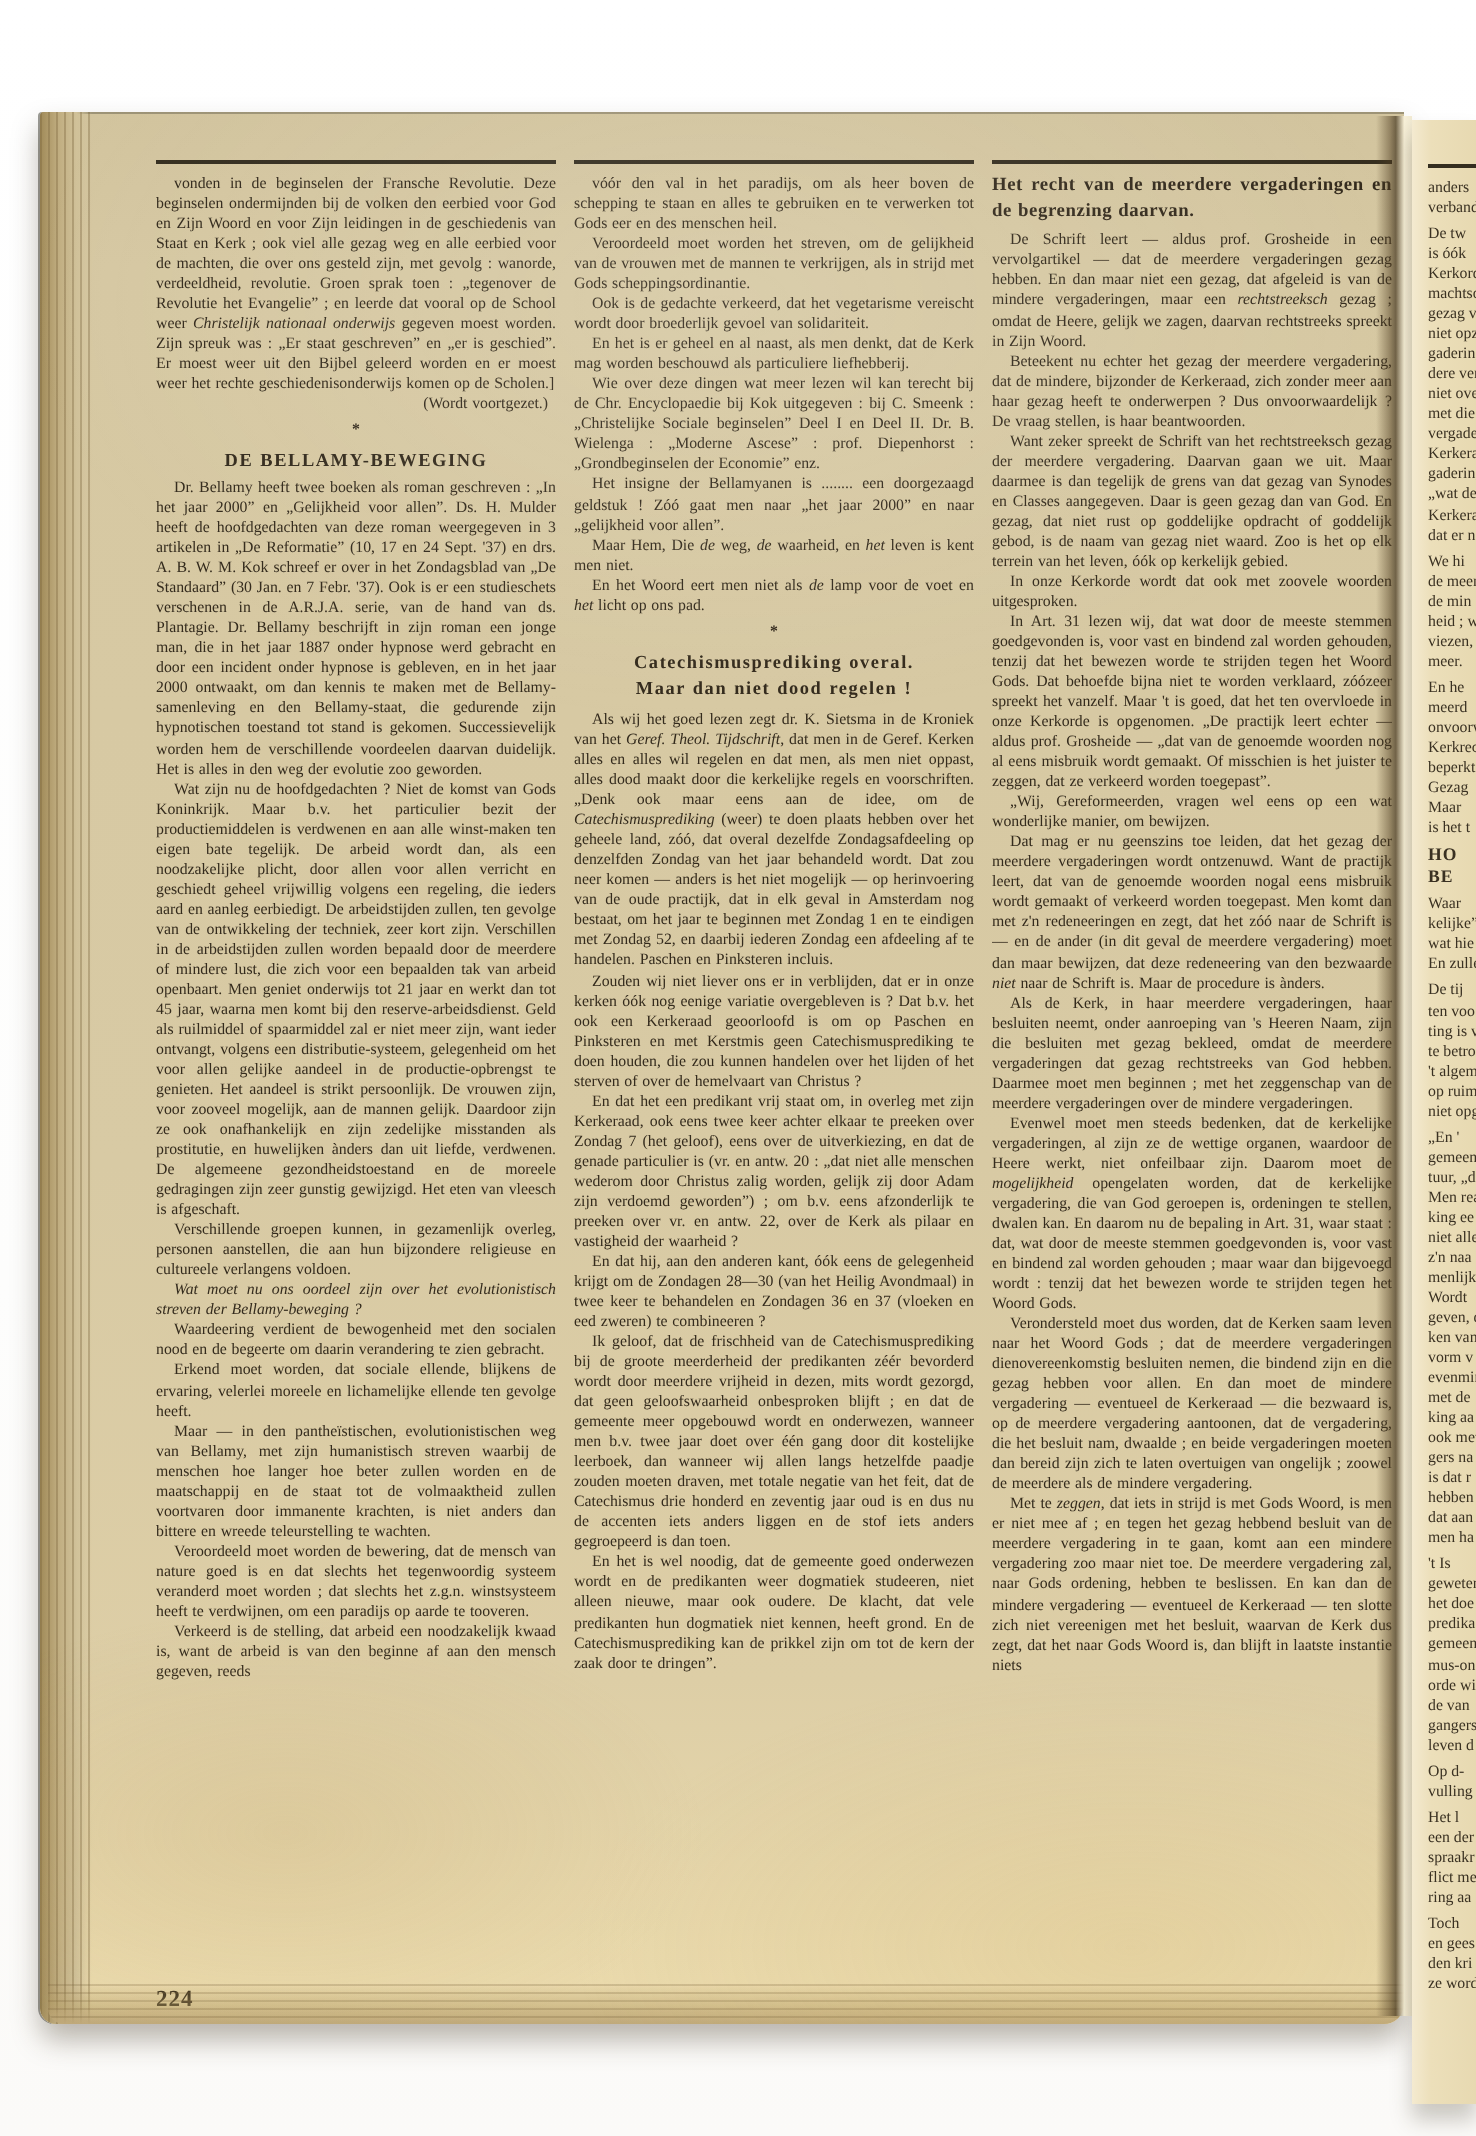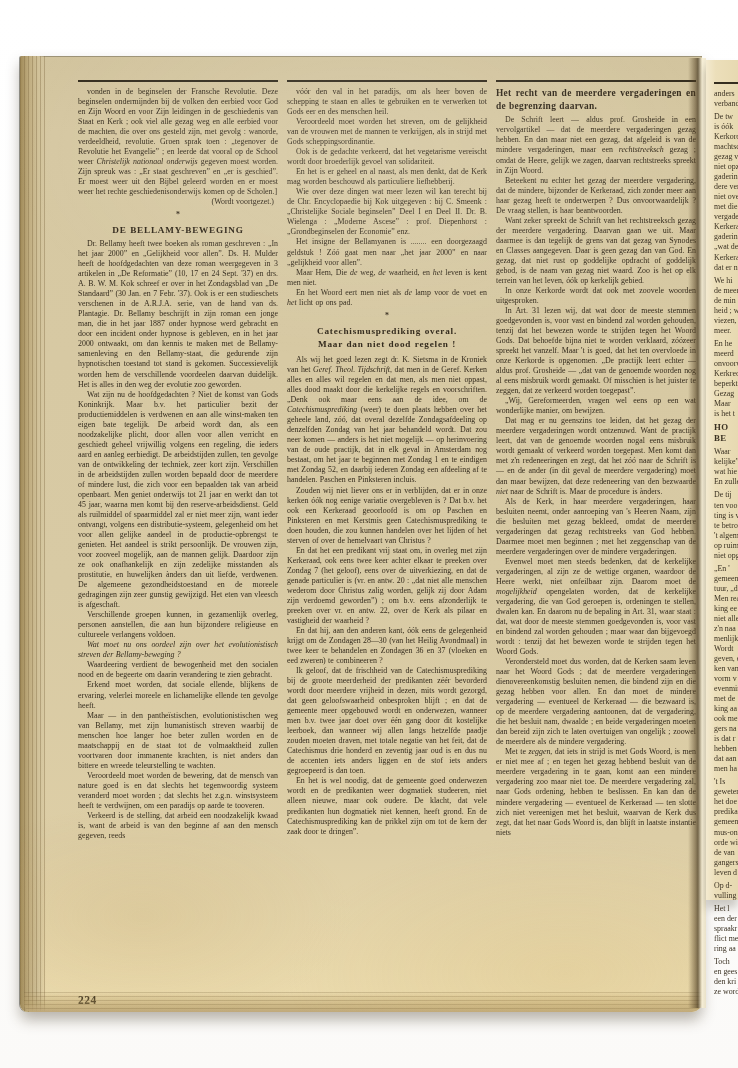--- a/index.html
+++ b/index.html
@@ -28,21 +28,21 @@
     background:
       repeating-linear-gradient(180deg,rgba(120,98,58,.25) 0 1px,rgba(0,0,0,0) 1px 4px),
       linear-gradient(180deg,rgba(200,180,130,0) 0%,rgba(180,155,100,.45) 55%,#bfa97a 100%);
   }
   
   .gutter{
     position:absolute;left:688px;top:58px;width:18px;height:950px;
     background:linear-gradient(90deg,rgba(80,62,34,0) 0%,rgba(80,62,34,.50) 40%,rgba(60,46,24,.65) 55%,rgba(248,240,215,.95) 78%,rgba(235,223,185,.6) 100%);
   }
   .next-page{
-    position:absolute;left:706px;top:60px;width:32px;height:840px;
+    position:absolute;left:706px;top:60px;width:32px;height:992px;
     background:linear-gradient(90deg,#f4ead0 0%,#ecdfba 30%,#e7d9b1 100%);
     box-shadow:0 8px 10px rgba(60,50,30,.25);
   }
   .next-col{
     position:absolute;left:8px;top:22px;width:40px;height:912px;overflow:hidden;
     color:#3a3122;
   }
   .next-col::before{content:"";display:block;border-top:2px solid #352e1f;margin-bottom:5px;width:40px;}
   .frag{font-size:7.9px;line-height:1.27;white-space:nowrap;}
   .frag.fb{font-weight:bold;font-size:8.8px;letter-spacing:.5px;}

